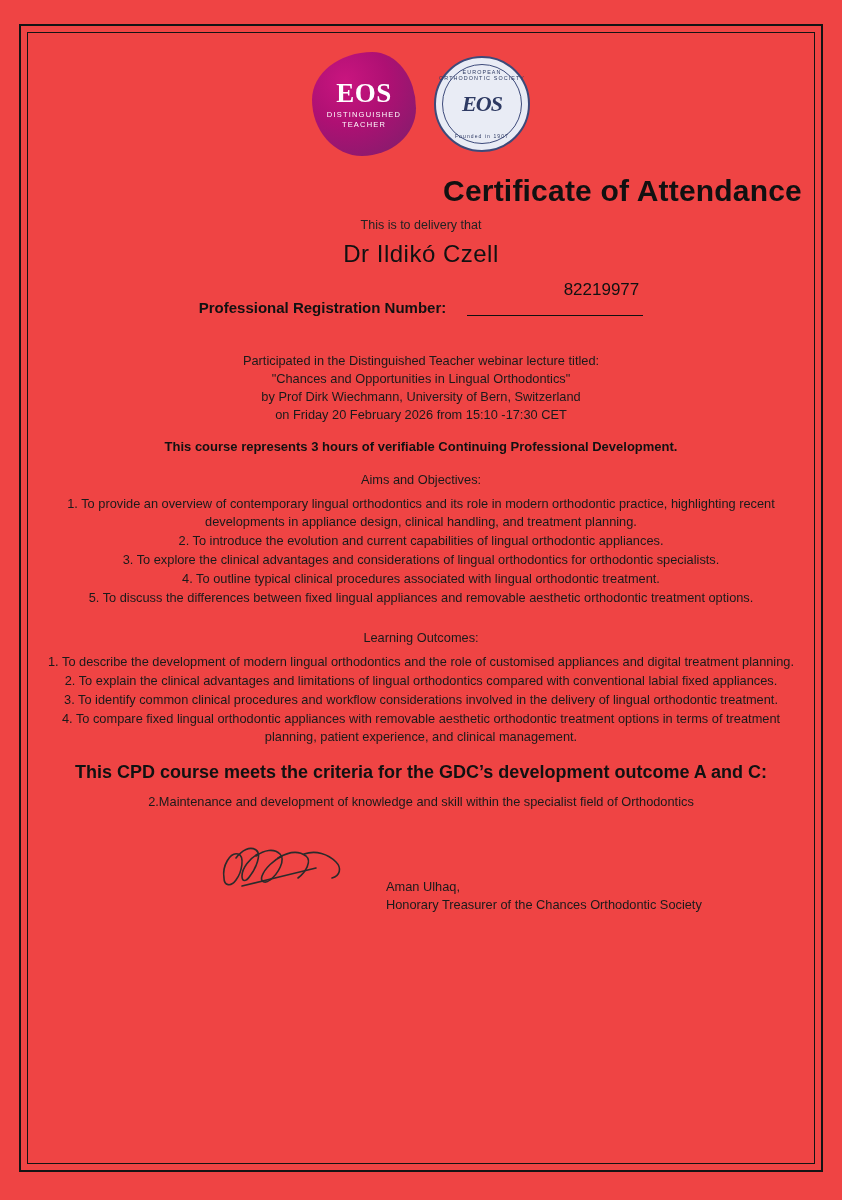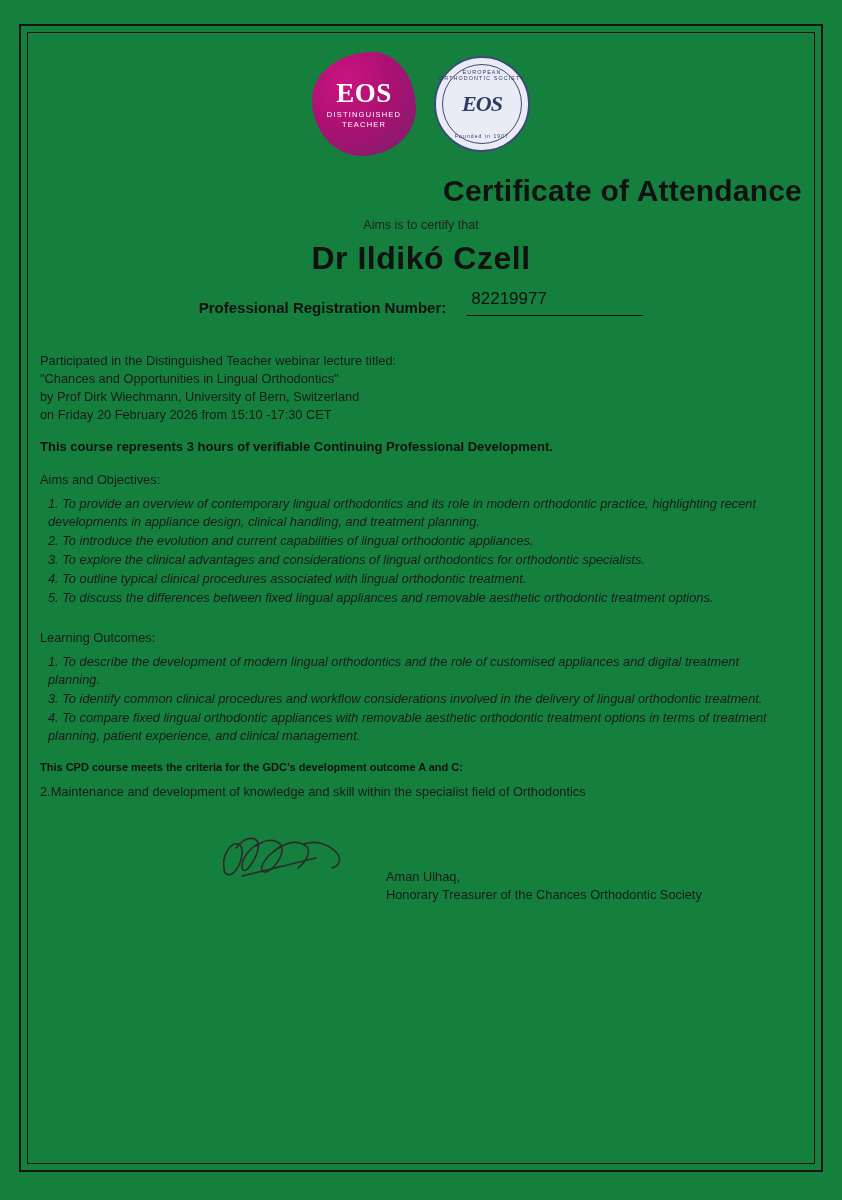--- a/index.html
+++ b/index.html
@@ -10,21 +10,21 @@
   body {
     width: 842px;
     height: 1200px;
     font-family: "Liberation Sans", sans-serif;
     -webkit-font-smoothing: antialiased;
   }
   .page {
     position: relative;
     width: 842px;
     height: 1200px;
-    background: #15803d;
+    background: #ef4444;
     box-sizing: border-box;
     padding: 14px;
   }
   .outer-border {
     position: absolute;
     left: 19px;
     top: 24px;
     right: 19px;
     bottom: 28px;
     border: 2px solid #141414;
@@ -144,52 +144,52 @@
     letter-spacing: 0.2px;
   }
   .certify-line {
     text-align: center;
     font-size: 12.5px;
     color: #222;
     margin-top: 10px;
   }
   .recipient {
     text-align: center;
-    font-size: 32px;
-    font-weight: bold;
+    font-size: 24px;
+    font-weight: normal;
     color: #111;
     margin-top: 8px;
     letter-spacing: 0.5px;
   }
   .reg-row {
     display: flex;
     justify-content: center;
     align-items: flex-end;
     margin-top: 12px;
     gap: 21px;
   }
   .reg-label {
     font-size: 15px;
     font-weight: bold;
     color: #111;
   }
   .reg-value-wrap {
     border-bottom: 1.4px solid #111;
     min-width: 168px;
-    text-align: left;
-    padding: 0 4px 6px 4px;
+    text-align: right;
+    padding: 0 4px 15px 4px;
   }
   .reg-value {
     font-size: 17px;
     color: #111;
   }
 
   
   .block {
-    text-align: left;
+    text-align: center;
     color: #1a1a1a;
   }
   .participated {
     margin-top: 36px;
     font-size: 12.8px;
     line-height: 1.42;
   }
   .cpd-hours {
     margin-top: 14px;
     font-size: 13px;
@@ -198,27 +198,26 @@
   }
   .section-head {
     margin-top: 18px;
     font-size: 12.8px;
   }
   .list {
     margin-top: 8px;
     font-size: 12.8px;
     line-height: 1.42;
     padding: 0 8px;
-    font-style: italic;
   }
   .list p { margin: 0 0 1px 0; }
   .section-head.learning { margin-top: 22px; }
   .gdc-head {
     margin-top: 16px;
-    font-size: 11px;
+    font-size: 18px;
     font-weight: bold;
     color: #111;
   }
   .gdc-list {
     margin-top: 10px;
     font-size: 12.8px;
     line-height: 1.42;
   }
 
   
@@ -263,21 +262,21 @@
 
       <div class="seal">
         <div class="ring"></div>
         <div class="arc-top">EUROPEAN ORTHODONTIC SOCIETY</div>
         <div class="seal-mono">EOS</div>
         <div class="arc-bottom">Founded in 1907</div>
       </div>
     </div>
 
     <div class="cert-title">Certificate of Attendance</div>
-    <div class="certify-line">Aims is to certify that</div>
+    <div class="certify-line">This is to delivery that</div>
     <div class="recipient">Dr  Ildikó  Czell</div>
 
     <div class="reg-row">
       <div class="reg-label">Professional Registration Number:</div>
       <div class="reg-value-wrap">
         <span class="reg-value">82219977</span>
       </div>
     </div>
 
     <div class="block participated">
@@ -294,20 +293,21 @@
       <p>1. To provide an overview of contemporary lingual orthodontics and its role in modern orthodontic practice, highlighting recent developments in appliance design, clinical handling, and treatment planning.</p>
       <p>2. To introduce the evolution and current capabilities of lingual orthodontic appliances.</p>
       <p>3. To explore the clinical advantages and considerations of lingual orthodontics for orthodontic specialists.</p>
       <p>4. To outline typical clinical procedures associated with lingual orthodontic treatment.</p>
       <p>5. To discuss the differences between fixed lingual appliances and removable aesthetic orthodontic treatment options.</p>
     </div>
 
     <div class="block section-head learning">Learning Outcomes:</div>
     <div class="block list">
       <p>1. To describe the development of modern lingual orthodontics and the role of customised appliances and digital treatment planning.</p>
+      <p>2. To explain the clinical advantages and limitations of lingual orthodontics compared with conventional labial fixed appliances.</p>
       <p>3. To identify common clinical procedures and workflow considerations involved in the delivery of lingual orthodontic treatment.</p>
       <p>4. To compare fixed lingual orthodontic appliances with removable aesthetic orthodontic treatment options in terms of treatment planning, patient experience, and clinical management.</p>
     </div>
 
     <div class="block gdc-head">This CPD course meets the criteria for the GDC’s development outcome A and C:</div>
     <div class="block gdc-list">
       <p style="margin:0">2.Maintenance and development of knowledge and skill within the specialist field of Orthodontics</p>
     </div>
 
     <div class="sig-area">

